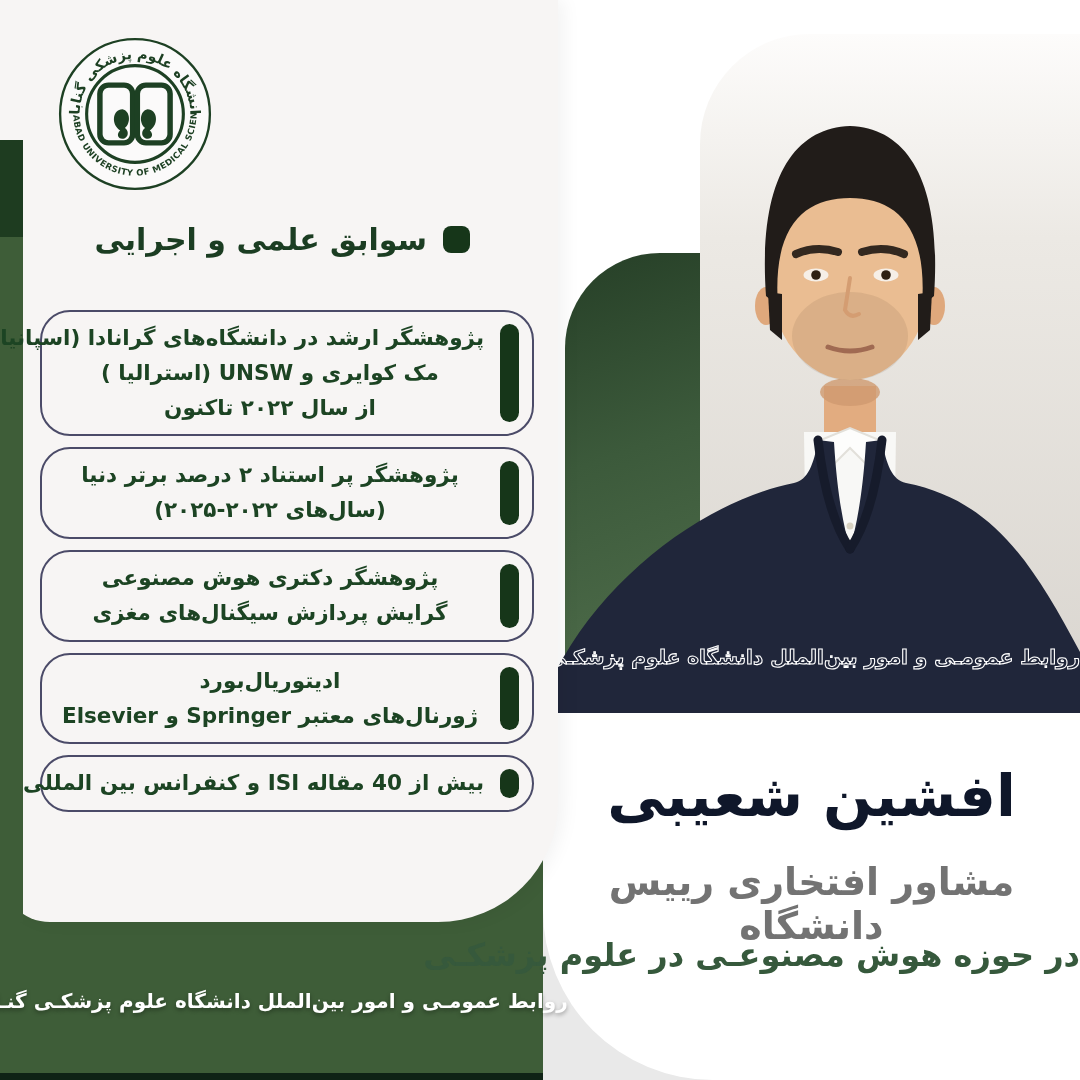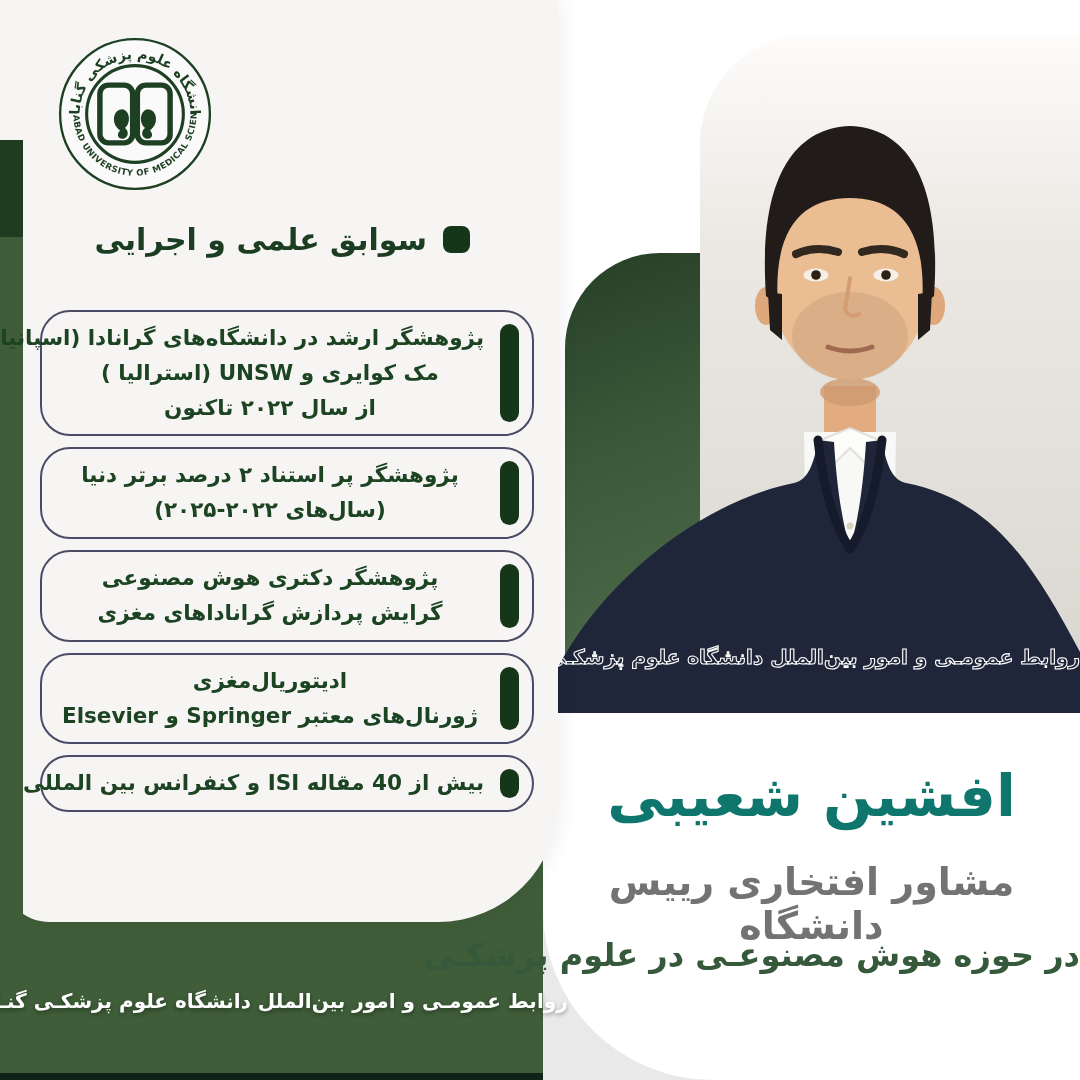--- a/index.html
+++ b/index.html
@@ -20,21 +20,21 @@
   .photo-backdrop{position:absolute;left:700px;top:34px;width:380px;height:679px;
     background:linear-gradient(180deg,#fdfcfb 0%,#ece9e4 30%,#d9d5cf 100%);
     border-top-left-radius:110px;}
   .man{position:absolute;left:556px;top:96px;width:524px;height:617px;}
   .photo-watermark{position:absolute;left:552px;top:645px;width:528px;text-align:center;
     font-size:20px;font-weight:bold;color:transparent;-webkit-text-stroke:1.1px #ffffff;
     direction:rtl;white-space:nowrap;}
 
   
   .profile-text{position:absolute;left:543px;top:0;width:537px;height:1080px;text-align:center;direction:rtl;}
-  .profile-name{position:absolute;left:0;top:762px;width:100%;font-size:58px;font-weight:bold;color:#0f766e;}
+  .profile-name{position:absolute;left:0;top:762px;width:100%;font-size:58px;font-weight:bold;color:#0f172a;}
   .profile-title1{position:absolute;left:0;top:860px;width:100%;font-size:38px;font-weight:bold;color:#737373;}
   .profile-title2{position:absolute;left:0;top:936px;width:100%;font-size:32px;font-weight:bold;color:#36593c;white-space:nowrap;}
 
   
   .left-panel{position:absolute;left:0;top:0;width:558px;height:922px;background:#f7f5f4;
     border-radius:0 0 120px 50px;box-shadow:6px 0 18px rgba(0,0,0,0.05);}
   .left-edge-sliver-dark{position:absolute;left:0;top:140px;width:23px;height:97px;background:#1e3c20;}
   .left-edge-sliver-sage{position:absolute;left:0;top:237px;width:23px;height:685px;background:#3e5d38;}
 
   .logo{position:absolute;left:57px;top:36px;width:156px;height:156px;}
@@ -152,26 +152,26 @@
     </div>
 
     <div class="info-box">
       <span class="line">پژوهشگر پر استناد ۲ درصد برتر دنیا</span>
       <span class="line">(سال‌های ۲۰۲۲-۲۰۲۵)</span>
       <span class="green-bar"></span>
     </div>
 
     <div class="info-box">
       <span class="line">پژوهشگر دکتری هوش مصنوعی</span>
-      <span class="line">گرایش پردازش گرانادا‌های مغزی</span>
+      <span class="line">گرایش پردازش سیگنال‌های مغزی</span>
       <span class="green-bar"></span>
     </div>
 
     <div class="info-box">
-      <span class="line">ادیتوریال‌مغزی</span>
+      <span class="line">ادیتوریال‌بورد</span>
       <span class="line">ژورنال‌های معتبر Springer و Elsevier</span>
       <span class="green-bar"></span>
     </div>
 
     <div class="info-box">
       <span class="line">بیش از 40 مقاله ISI و کنفرانس بین المللی</span>
       <span class="green-bar"></span>
     </div>
 
   </div>

